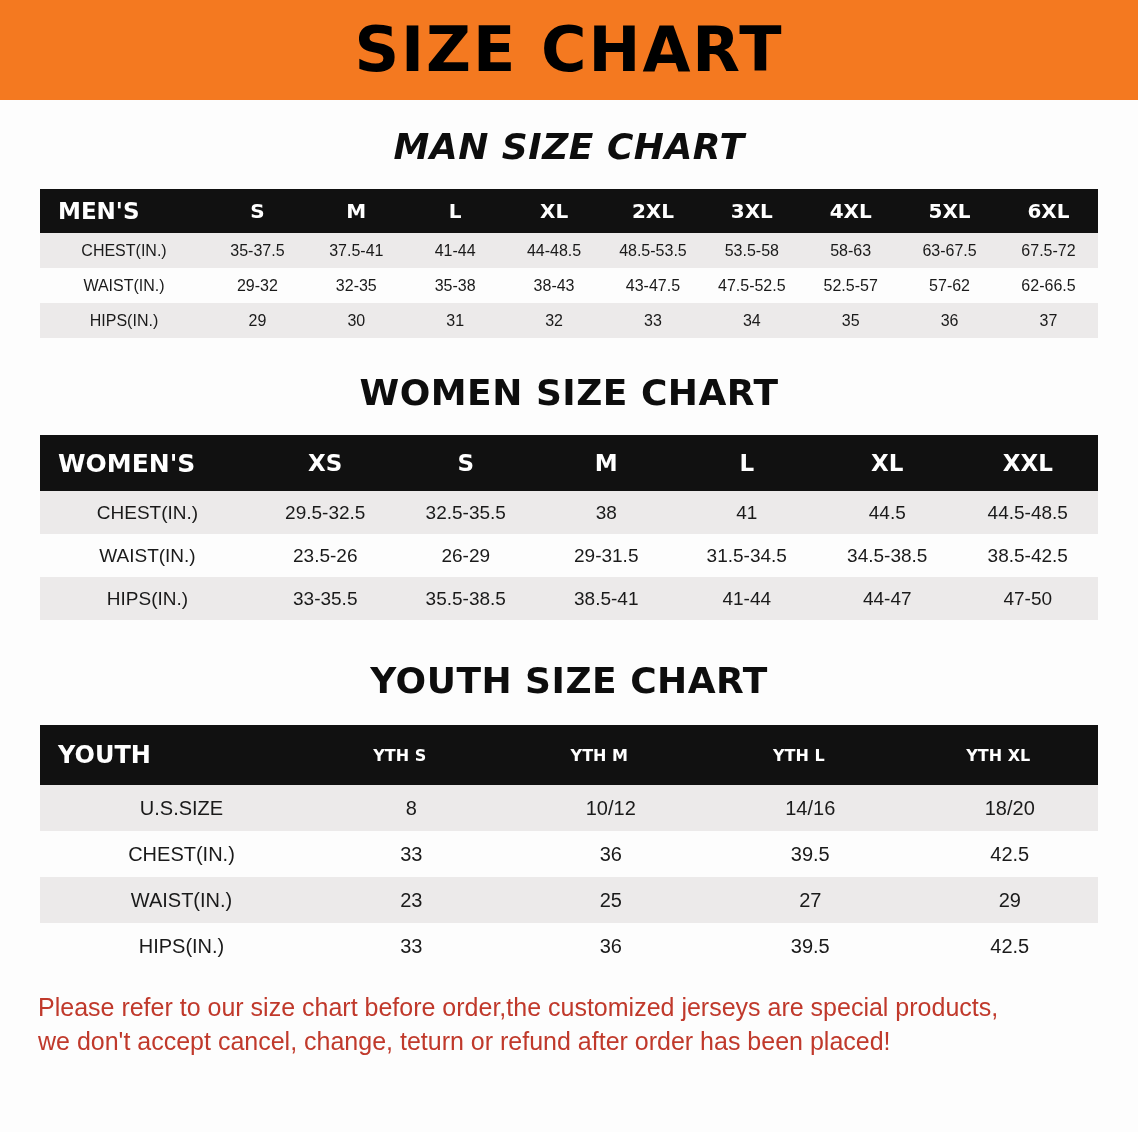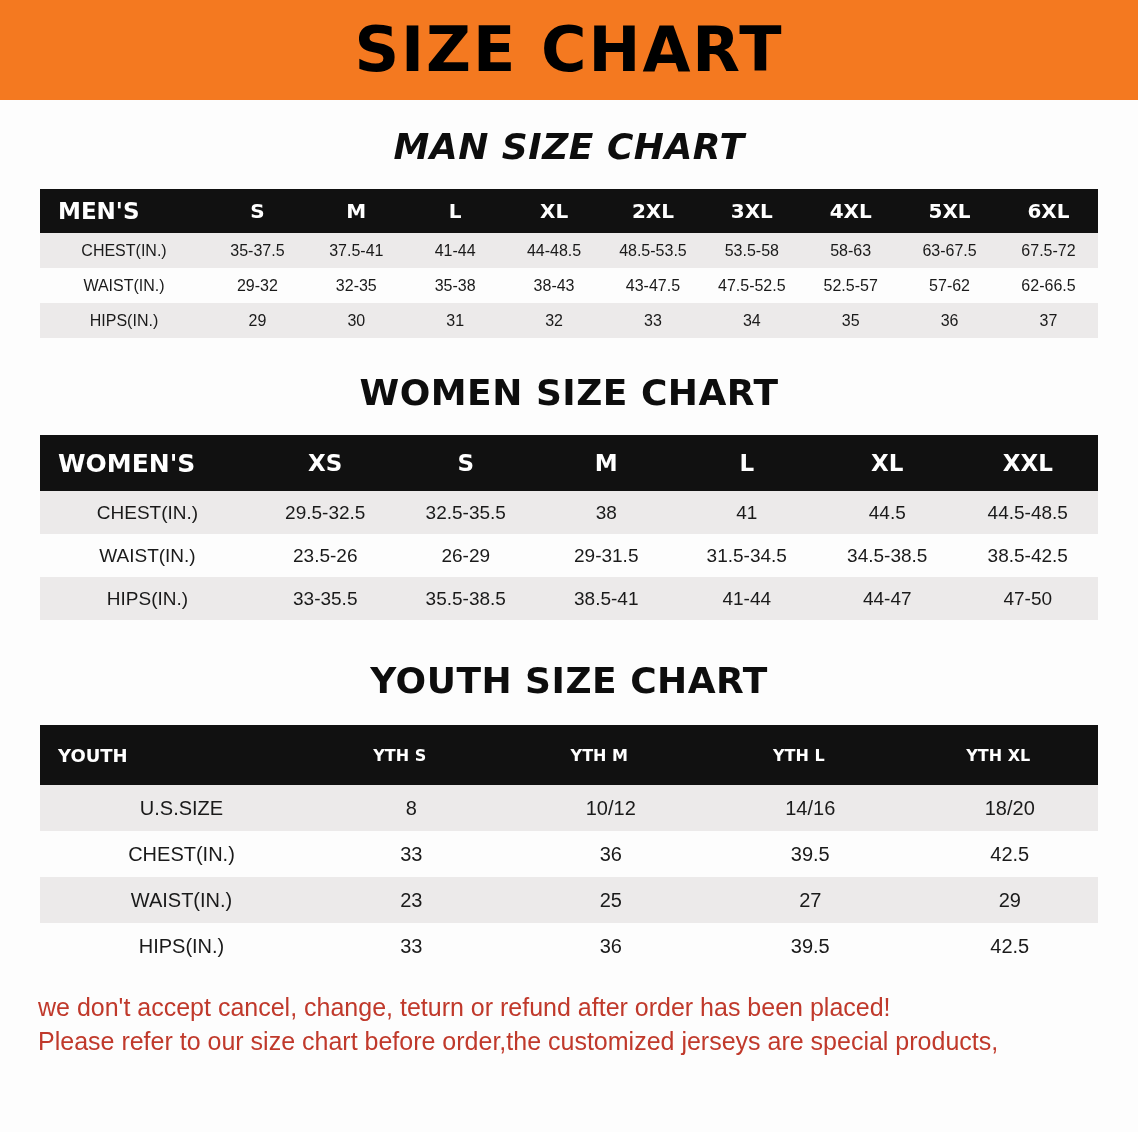--- a/index.html
+++ b/index.html
@@ -87,21 +87,21 @@
   #men-table col.c0 { width: 168px; }
 
   
   #women-table thead th { font-size: 23px; height: 56px; }
   #women-table thead th.rowhead { font-size: 25px; }
   #women-table tbody td { font-size: 19px; height: 43px; }
   #women-table col.c0 { width: 215px; }
 
   
   #youth-table thead th { font-size: 16px; height: 60px; }
-  #youth-table thead th.rowhead { font-size: 18px; }
+  #youth-table thead th.rowhead { font-size: 24px; }
   #youth-table tbody td { font-size: 20px; height: 46px; padding-left: 24px; }
   #youth-table col.c0 { width: 260px; }
 
   
   .note {
     margin: 22px 38px 0;
     color: #c0392b;
     font-family: "Liberation Sans", sans-serif;
     font-size: 25px;
     line-height: 1.35;
@@ -287,15 +287,15 @@
         <td>33</td>
         <td>36</td>
         <td>39.5</td>
         <td>42.5</td>
       </tr>
     </tbody>
   </table>
 </div>
 
 <div class="note">
+  <span>Please refer to our size chart before order,the customized jerseys are special products,</span>
   <span>we don't accept cancel, change, teturn or refund after order has been placed!</span>
-  <span>Please refer to our size chart before order,the customized jerseys are special products,</span>
 </div>
 
 </body></html>

